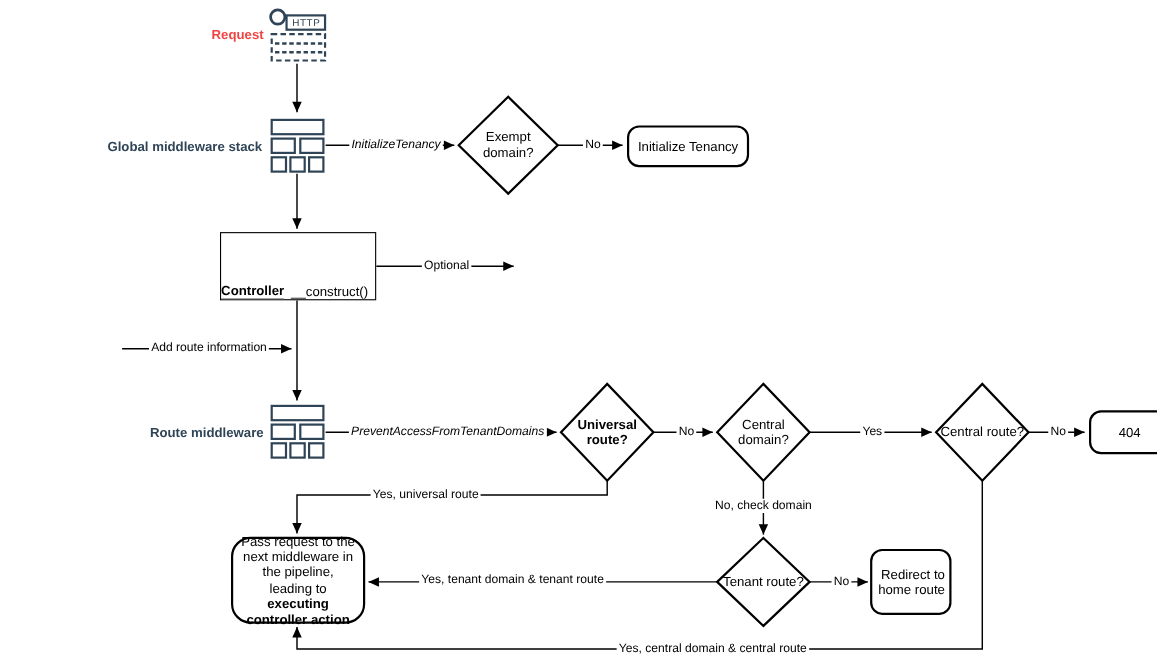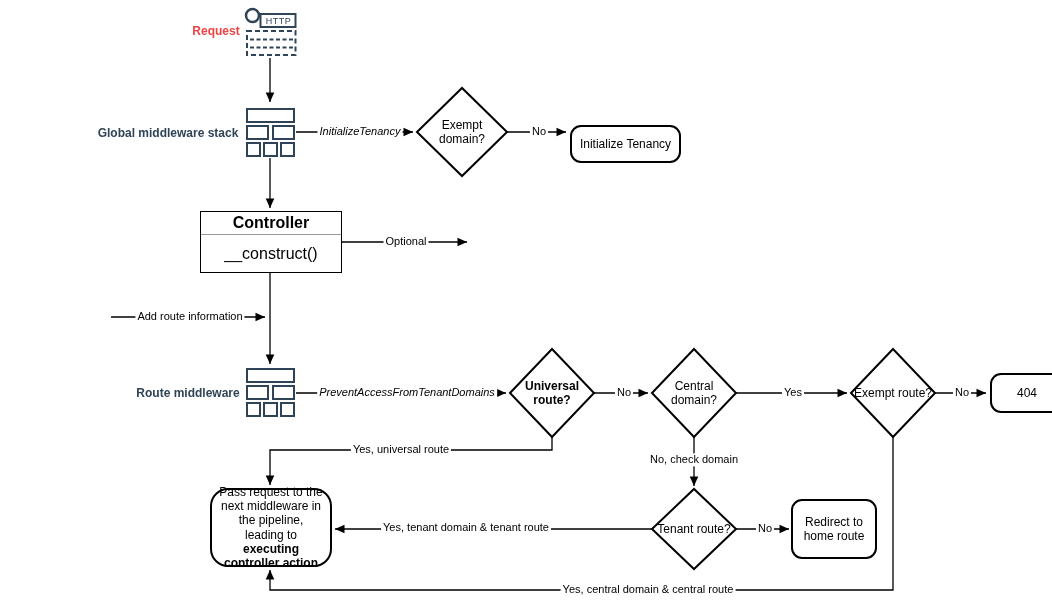--- a/index.html
+++ b/index.html
@@ -11,21 +11,21 @@
   .box{
     position:absolute;box-sizing:border-box;background:#fff;
     display:flex;align-items:center;justify-content:center;
     text-align:center;font-size:12px;line-height:1.2;
   }
   .rounded{border:2px solid #000;border-radius:11px;}
   .rounded-big{border:2px solid #000;border-radius:15px;}
   .plain{border:1px solid #000;}
   .uml-box{
     position:absolute;box-sizing:border-box;background:#fff;border:1px solid #000;
-    font-size:16px;display:flex;flex-direction:column;
+    font-size:12px;display:flex;flex-direction:row;align-items:flex-end;
   }
   .uml-header{
     flex:0 0 22px;display:flex;align-items:center;justify-content:center;
     font-weight:bold;border-bottom:1px solid #9a9a9a;
   }
   .uml-body{flex:1;display:flex;align-items:center;justify-content:center;}
   .side-label{
     position:absolute;transform:translate(-50%,-50%);
     font-size:12px;font-weight:bold;white-space:nowrap;
   }
@@ -104,56 +104,56 @@
       <polygon points="652,393 694,349 736,393 694,437"></polygon>
       <polygon points="851,393 893,349 935,393 893,437"></polygon>
       <polygon points="652,529 694,489 736,529 694,569"></polygon>
     </g>
   </svg>
 
   <div class="side-label" style="left:216px;top:31px;color:#ef4444;">Request</div>
   <div class="side-label" style="left:168px;top:133px;color:#2F4456;">Global middleware stack</div>
   <div class="side-label" style="left:188px;top:393px;color:#2F4456;">Route middleware</div>
 
-  <div class="box rounded" style="left:570px;top:114px;width:111px;height:38px;margin-top:11px;">
+  <div class="box rounded" style="left:570px;top:114px;width:111px;height:38px;">
     <span>Initialize Tenancy</span>
   </div>
 
   <div class="uml-box" style="left:200px;top:211px;width:142px;height:62px;">
     <div class="uml-header">Controller</div>
     <div class="uml-body">__construct()</div>
   </div>
 
 
 
   <div class="box rounded" style="left:990px;top:373px;width:74px;height:40px;">
     <span>404</span>
   </div>
 
-  <div class="box rounded" style="left:791px;top:499px;width:86px;height:60px;padding:0 4px;">
+  <div class="box rounded" style="left:791px;top:499px;width:74px;height:60px;padding:0 4px;text-align:right;">
     <span>Redirect to home route</span>
   </div>
 
   <div class="box rounded pass-box" style="left:210px;top:488px;width:122px;height:79px;">
     <div><span>Pass request to the next middleware in the pipeline, leading to </span><b>executing controller action</b></div>
   </div>
 
   <div class="dlabel" style="left:462px;top:132px;">Exempt domain?</div>
   <div class="dlabel" style="left:552px;top:393px;font-weight:bold;">Universal route?</div>
   <div class="dlabel" style="left:694px;top:393px;">Central domain?</div>
-  <div class="dlabel" style="left:893px;top:393px;">Exempt route?</div>
+  <div class="dlabel" style="left:893px;top:393px;">Central route?</div>
   <div class="dlabel" style="left:694px;top:529px;">Tenant route?</div>
 
   <div class="elabel italic" style="left:360px;top:132px;">InitializeTenancy</div>
   <div class="elabel" style="left:539px;top:132px;">No</div>
   <div class="elabel" style="left:406px;top:242px;">Optional</div>
   <div class="elabel" style="left:190px;top:317px;">Add route information</div>
   <div class="elabel italic" style="left:407px;top:393px;">PreventAccessFromTenantDomains</div>
   <div class="elabel" style="left:624px;top:393px;">No</div>
   <div class="elabel" style="left:793px;top:393px;">Yes</div>
   <div class="elabel" style="left:962px;top:393px;">No</div>
-  <div class="elabel" style="left:401px;top:450px;text-align:center;">Yes, universal route</div>
+  <div class="elabel" style="left:387px;top:450px;text-align:center;">Yes, universal route</div>
   <div class="elabel" style="left:694px;top:460px;">No, check domain</div>
   <div class="elabel" style="left:765px;top:529px;">No</div>
   <div class="elabel" style="left:466px;top:528px;">Yes, tenant domain &amp; tenant route</div>
   <div class="elabel" style="left:648px;top:590px;">Yes, central domain &amp; central route</div>
 
 </div>
 
 </body></html>

